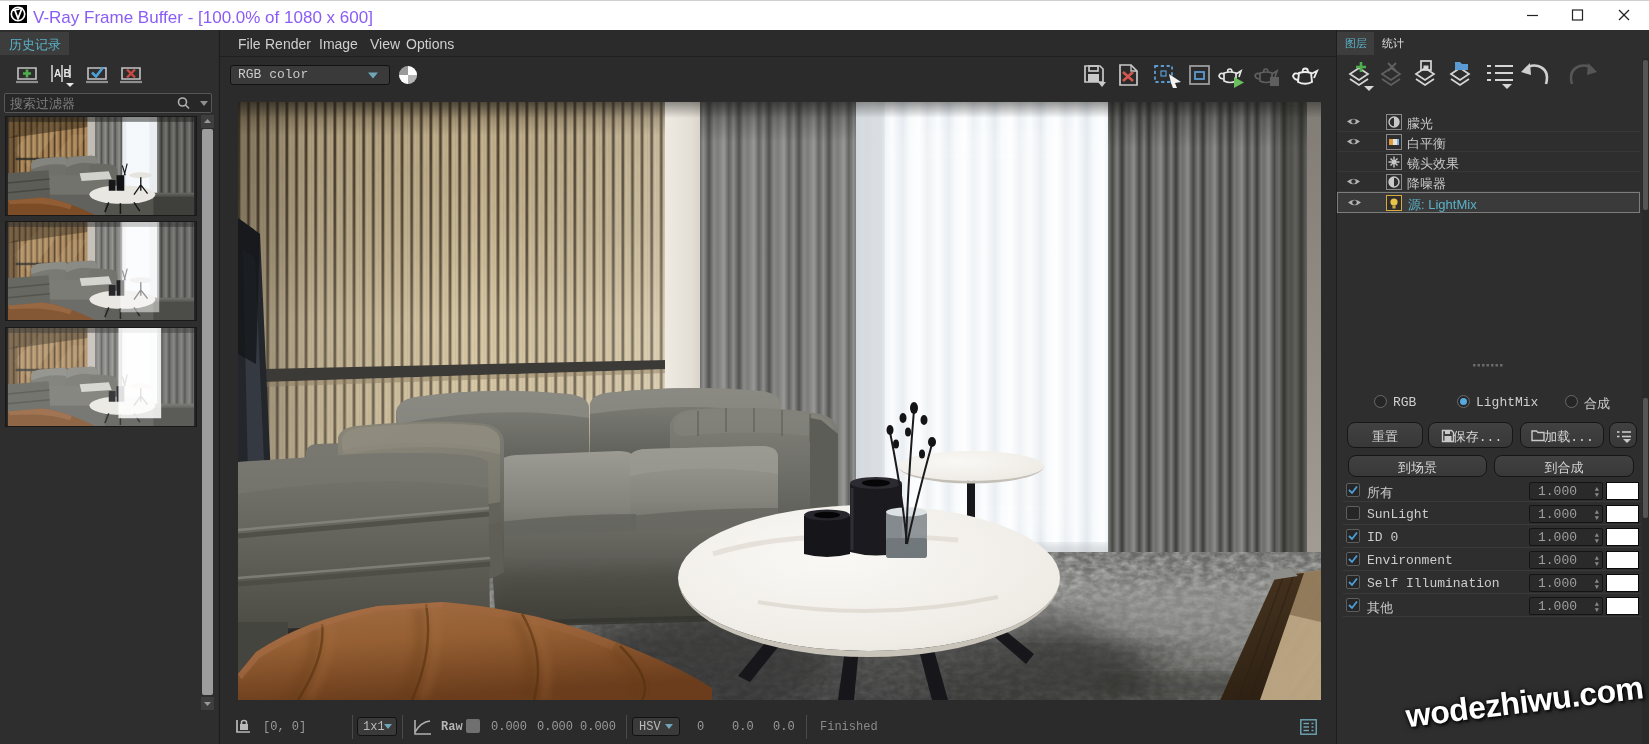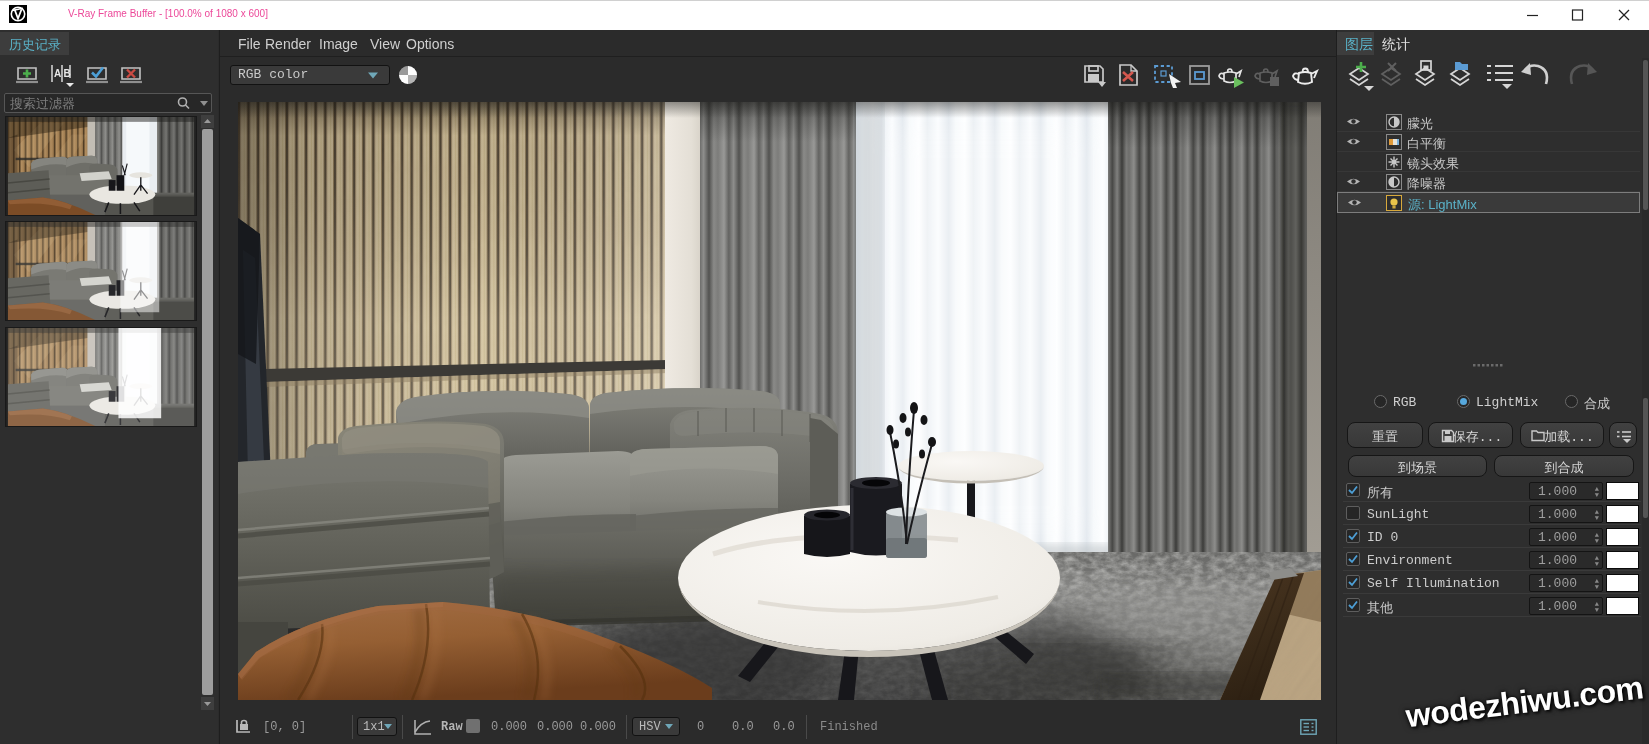--- a/index.html
+++ b/index.html
@@ -2,21 +2,21 @@
 <html><head>
 <meta charset="utf-8">
 <style>
 html,body{margin:0;padding:0;width:1649px;height:744px;overflow:hidden;background:#2b2b2b;
  font-family:"Liberation Sans",sans-serif;}
 *{box-sizing:border-box;}
 .abs{position:absolute;}
 #titlebar{position:absolute;left:0;top:0;width:1649px;height:30px;background:#ffffff;}
 #titlebar:before{content:"";position:absolute;left:0;top:0;width:1649px;height:1px;background:#d0d0d0;}
 #title-logo{position:absolute;left:9px;top:5px;width:18px;height:18px;background:#000;}
-#title-text{position:absolute;left:33px;top:8px;font-size:10px;color:#ec4899;margin-left:35px;}
+#title-text{position:absolute;left:33px;top:8px;font-size:17px;color:#8b5cf6;}
 #app{position:absolute;left:0;top:30px;width:1649px;height:714px;background:#2b2b2b;}
 #left{position:absolute;left:0;top:0;width:218px;height:714px;background:#2e2e2e;}
 #ltab{position:absolute;left:0;top:2px;width:69px;height:23px;background:#3d3d3d;color:#5ab2c8;font-size:13px;padding:4px 0 0 9px;}
 #lsearch{position:absolute;left:4px;top:63px;width:208px;height:20px;background:#272727;border:1px solid #565656;border-radius:2px;color:#7d7d7d;font-size:13px;padding:1px 0 0 5px;}
 .thumb{position:absolute;left:5px;width:192px;height:100px;border:1px solid #191919;overflow:hidden;background:#222;}
 #lscroll{position:absolute;left:201px;top:85px;width:13px;height:596px;background:#2e2e2e;}
 #lscroll .up{position:absolute;left:0;top:0;width:13px;height:13px;background:#3e3e3e;}
 #lscroll .sthumb{position:absolute;left:1px;top:14px;width:11px;height:566px;background:#9d9d9d;border-radius:2px;}
 #lscroll .dn{position:absolute;left:0;top:582px;width:13px;height:13px;background:#3e3e3e;}
 #lscroll svg{display:block}
@@ -24,21 +24,21 @@
 #menu{position:absolute;left:0;top:0;width:1118px;height:26px;color:#cfcfcf;font-size:14px;}
 #menu span{position:absolute;top:6px;}
 #menusep{position:absolute;left:0;top:26px;width:1118px;height:1px;background:#1f1f1f;}
 #combo-rgb{position:absolute;left:10px;top:35px;width:160px;height:20px;background:#3a3a3a;border:1px solid #121212;border-radius:3px;color:#c9c9c9;font-family:"Liberation Mono",monospace;font-size:13px;padding:1px 0 0 7px;}
 #scene{position:absolute;left:18px;top:72px;width:1083px;height:598px;}
 #statusbar{position:absolute;left:0;top:680px;width:1118px;height:34px;color:#9a9a9a;font-family:"Liberation Mono",monospace;font-size:12px;}
 #statusbar span{position:absolute;top:10px;}
 #statusbar .vdiv{position:absolute;top:5px;width:1px;height:24px;background:#4a4a4a;}
 .mcombo{position:absolute;background:#3a3a3a;border:1px solid #121212;border-radius:3px;color:#bbb;font-family:"Liberation Mono",monospace;font-size:12px;}
 #right{position:absolute;left:1337px;top:0;width:312px;height:714px;background:#2e2e2e;}
-.rtab{position:absolute;top:2px;height:23px;font-size:14px;padding:4px 8px 0 8px;}
+.rtab{position:absolute;top:2px;height:23px;font-size:11px;padding:4px 8px 0 8px;}
 .lrow{position:absolute;left:0;width:303px;height:20px;border-bottom:1px solid #373737;color:#c9c9c9;font-size:13px;}
 .lrow .lbl{position:absolute;top:3px;}
 .libox{position:absolute;width:16px;height:16px;top:2px;border:1px solid #8a8a8a;background:#2e2e2e;}
 #props-head{position:absolute;left:3px;top:341px;width:300px;height:19px;background:linear-gradient(#474747,#3c3c3c);border:1px solid #202020;border-top-color:#5a5a5a;color:#f0f0f0;font-size:12px;font-weight:bold;padding:2px 0 0 8px;font-family:"Liberation Mono",monospace;}
 .radio{position:absolute;width:13px;height:13px;border-radius:50%;background:#262626;border:1px solid #6a6a6a;}
 .radio.sel:after{content:"";position:absolute;left:2px;top:2px;width:7px;height:7px;border-radius:50%;background:#57a8dc;}
 .rlabel{position:absolute;color:#cfcfcf;font-size:13px;font-family:"Liberation Mono",monospace;}
 .btn{position:absolute;background:linear-gradient(#414141,#383838);border:1px solid #161616;border-radius:8px;color:#d5d5d5;text-align:center;font-size:13px;font-family:"Liberation Mono",monospace;}
 .crow{position:absolute;left:6px;width:298px;height:22px;border-bottom:1px solid #3a3a3a;color:#ccc;font-family:"Liberation Mono",monospace;font-size:13px;}
 .cbox{position:absolute;left:3px;top:3px;width:14px;height:14px;background:#262626;border:1px solid #5e5e5e;border-radius:2px;}

